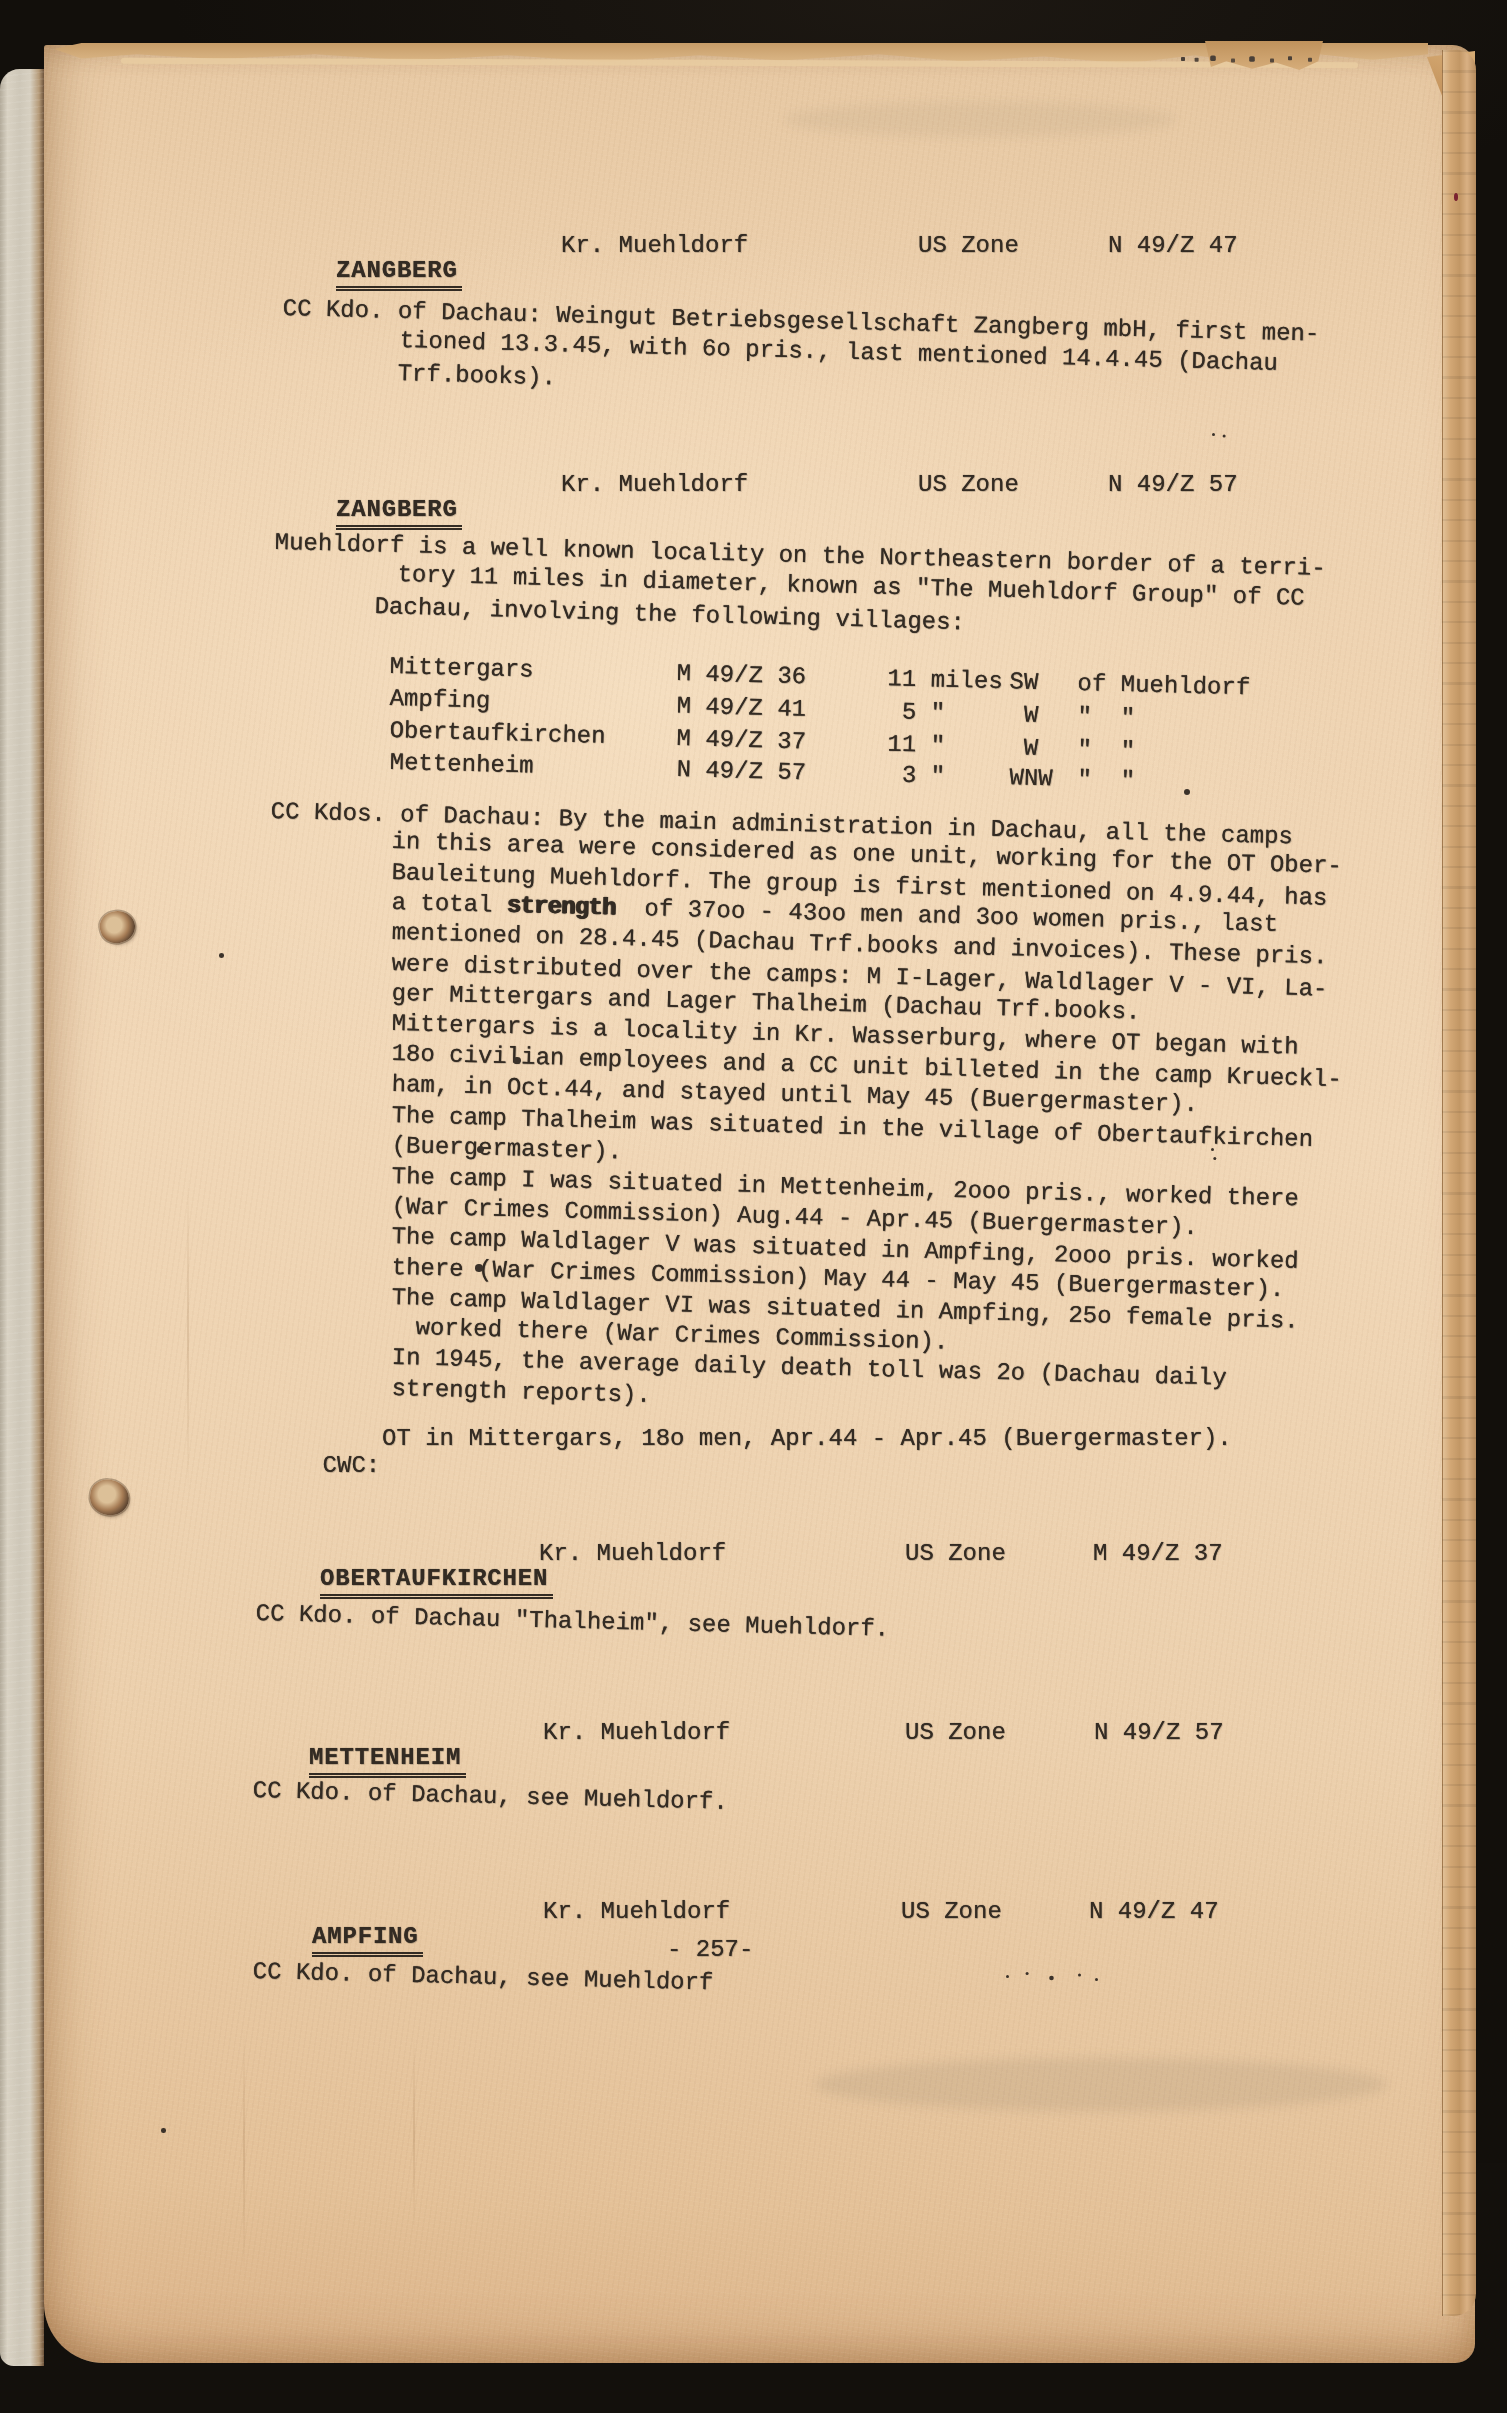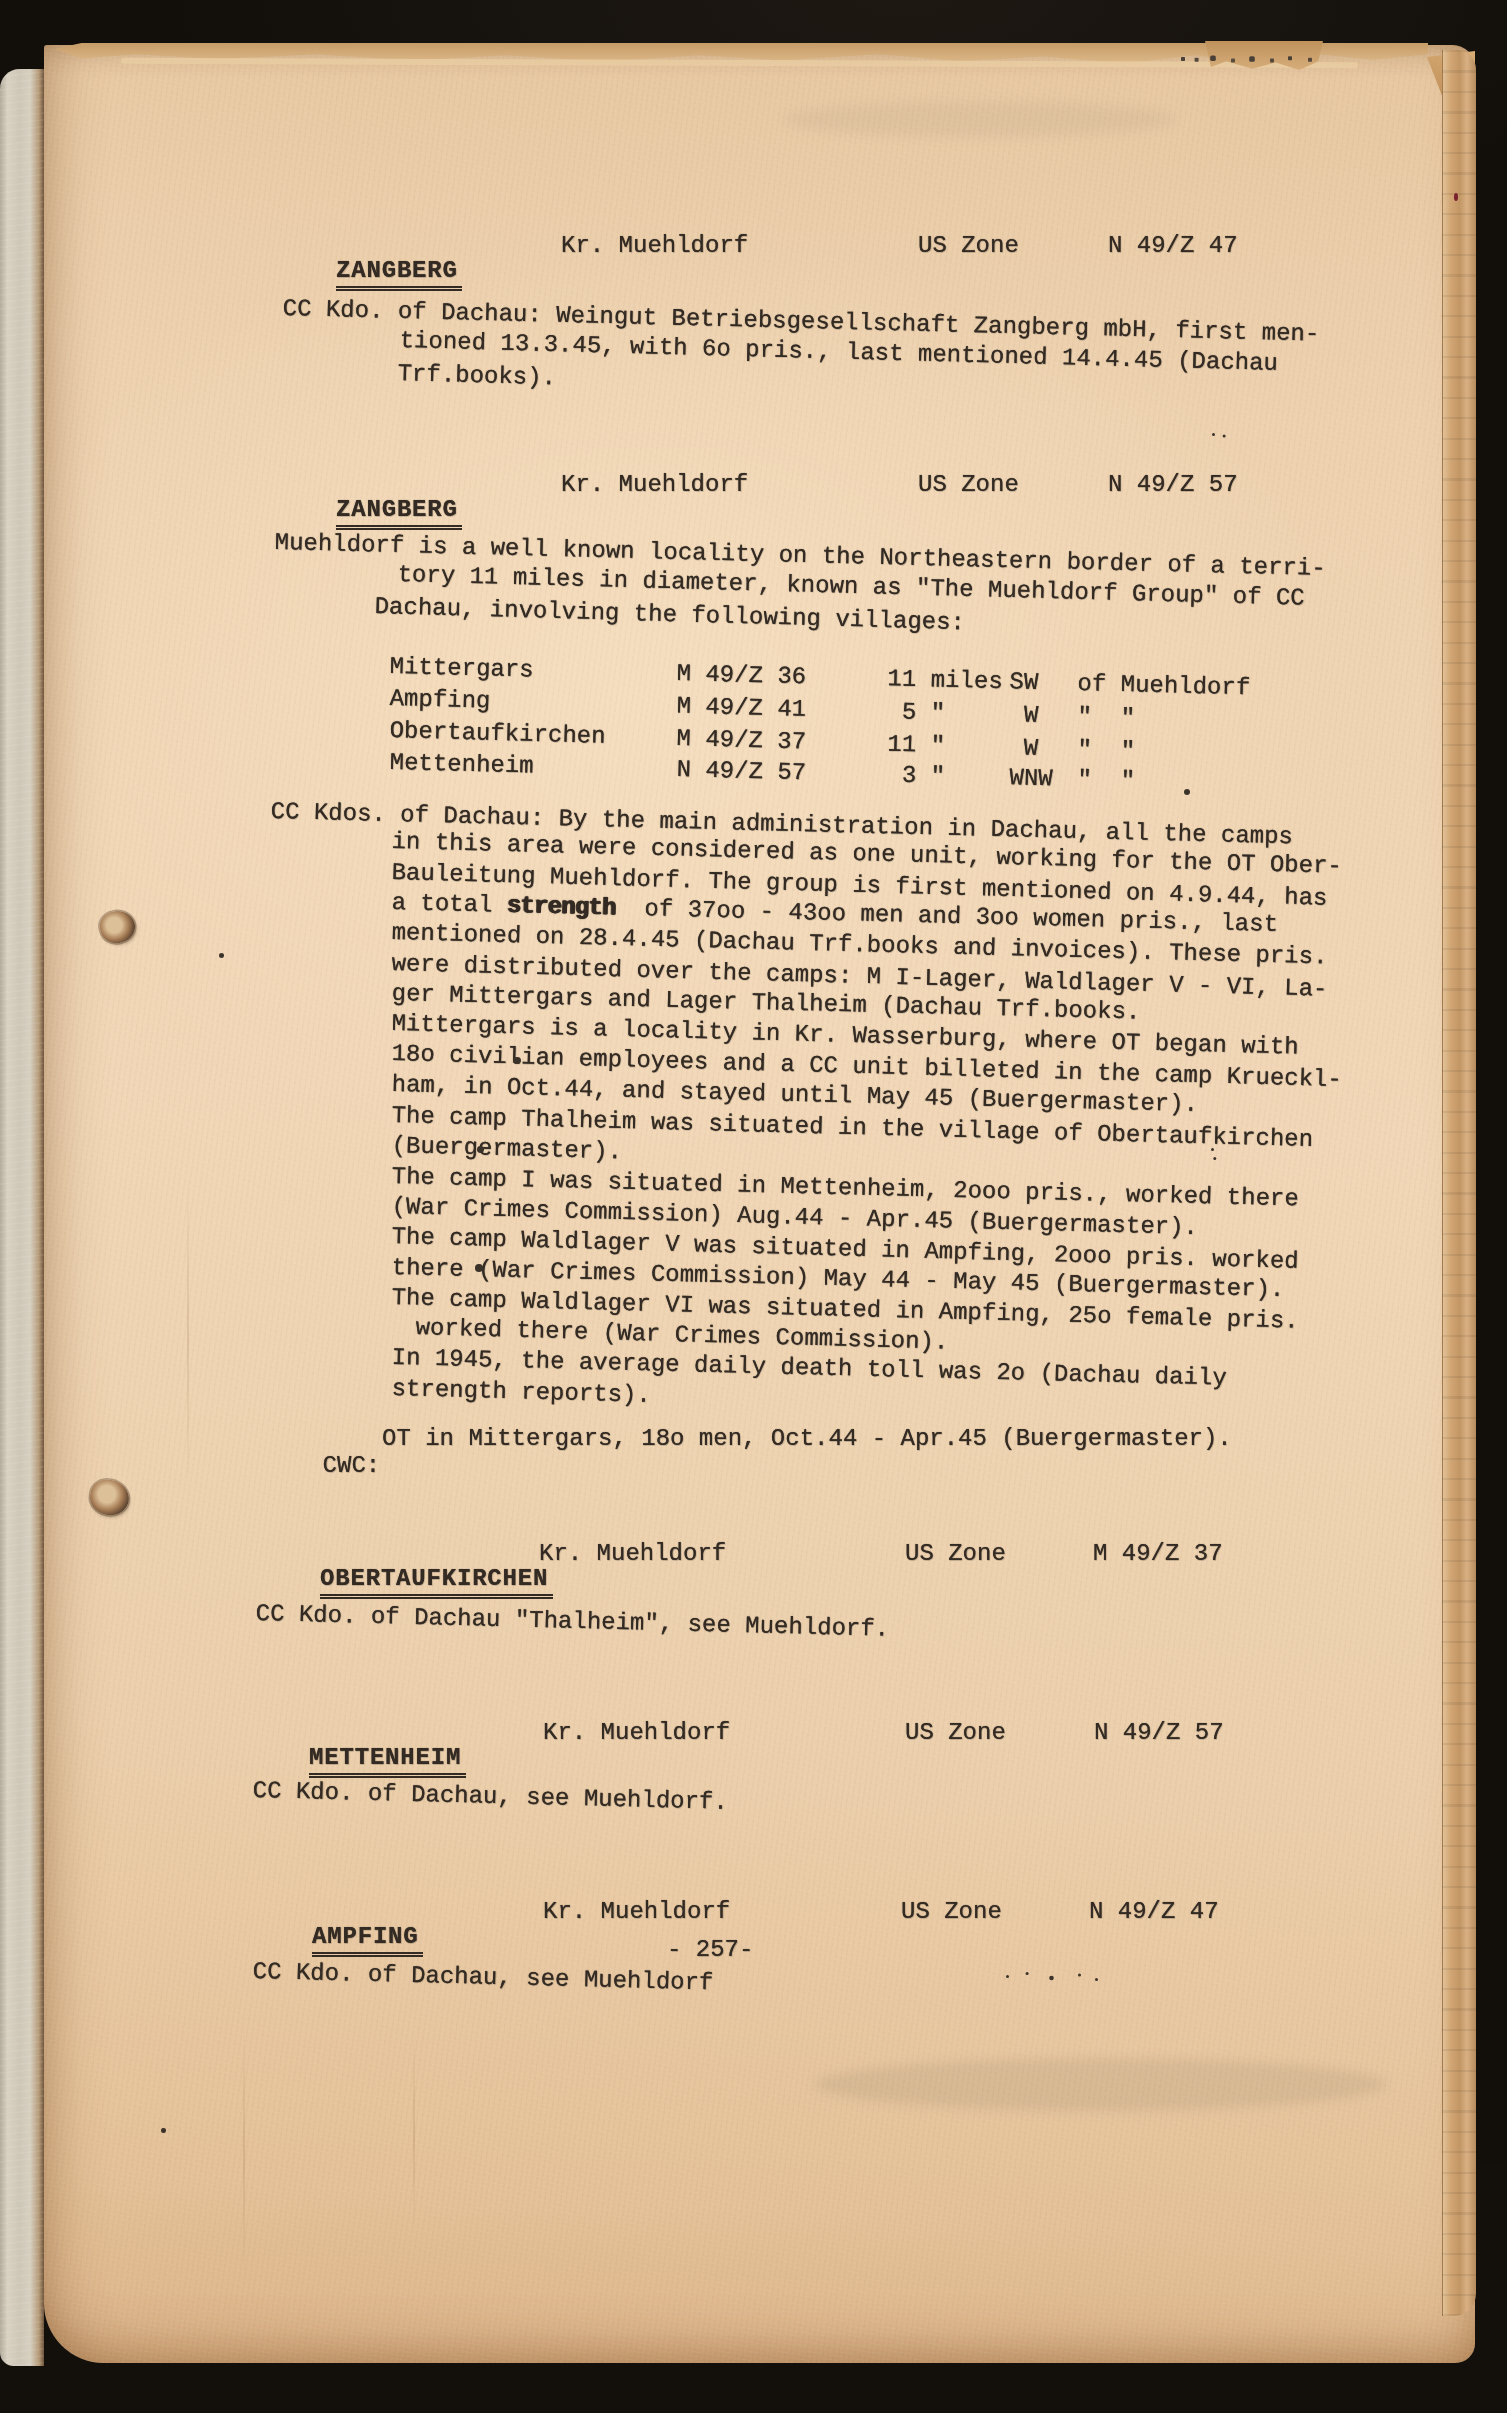--- a/index.html
+++ b/index.html
@@ -132,21 +132,21 @@
   </div>
   <div class="hrow" style="left:256px;top:1896px">
     <span class="hname">AMPFING</span>
     <span class="hcol" style="left:287px">Kr. Muehldorf</span>
     <span class="hcol" style="left:645px">US Zone</span>
     <span class="hcol" style="left:833px">N 49/Z 47</span>
   </div>
 
   <div class="tw-line" style="left:265px;top:1425px">
     <span>CWC:</span>
-    <span class="cell" style="left:117px">OT in Mittergars, 18o men, Oct.44 - Apr.45 (Buergermaster).</span>
+    <span class="cell" style="left:117px">OT in Mittergars, 18o men, Apr.44 - Apr.45 (Buergermaster).</span>
   </div>
 
   <div class="tw-line" style="left:667px;top:1936px">- 257-</div>
 
   <div id="text-layer">
       <div class="tw-line" style="left: 283px; top: 295px; transform: rotate(1.42deg); transform-origin: 0px 0px;">CC Kdo. of Dachau: Weingut Betriebsgesellschaft Zangberg mbH, first men-</div>
       <div class="tw-line" style="left: 400px; top: 327px; transform: rotate(1.5deg); transform-origin: 0px 0px;">tioned 13.3.45, with 6o pris., last mentioned 14.4.45 (Dachau</div>
       <div class="tw-line" style="left: 398px; top: 360px; transform: rotate(1.58deg); transform-origin: 0px 0px;">Trf.books).</div>
       <div class="tw-line" style="left: 275px; top: 529px; transform: rotate(1.42deg); transform-origin: 0px 0px;">Muehldorf is a well known locality on the Northeastern border of a terri-</div>
       <div class="tw-line" style="left: 398px; top: 561px; transform: rotate(1.5deg); transform-origin: 0px 0px;">tory 11 miles in diameter, known as "The Muehldorf Group" of CC</div>

